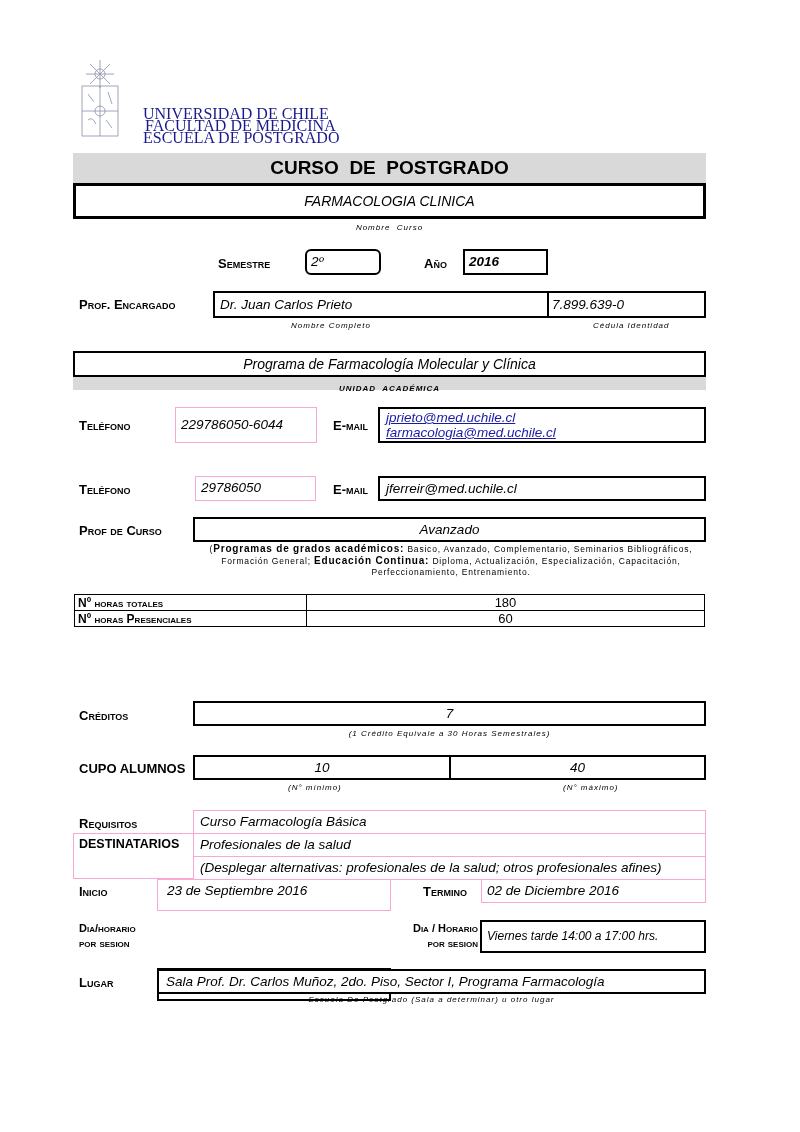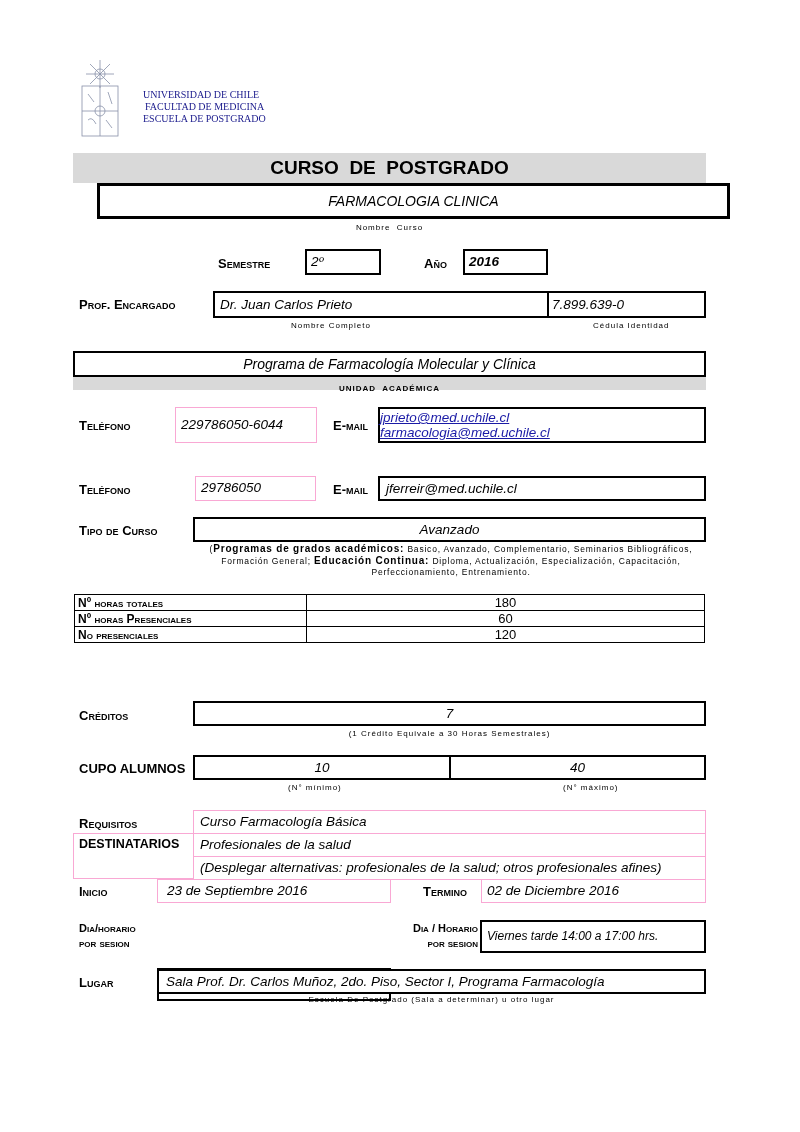--- a/index.html
+++ b/index.html
@@ -4,21 +4,21 @@
 <style>
   html, body { margin: 0; padding: 0; background: #ffffff; }
   body { width: 800px; height: 1132px; position: relative; overflow: hidden;
          font-family: "Liberation Sans", sans-serif; color: #000; }
   .abs { position: absolute; box-sizing: border-box; }
   .box { border: 2px solid #000; background: #fff; }
   .box1 { border: 4px solid #f9a8d4; background: #fff; }
   .ital { font-style: italic; }
   .lbl { font-weight: bold; font-size: 12px; white-space: nowrap; }
   .sc { font-variant: small-caps; }
-  .tiny { font-size: 8px; letter-spacing: 1px; color: #000; white-space: nowrap; }
+  .tiny { font-size: 8px; letter-spacing: 1px; color: #000; white-space: nowrap; font-style: italic; }
   .val { font-size: 13.5px; font-style: italic; white-space: nowrap; overflow: hidden; }
   .center { text-align: center; }
   .serif { font-family: "Liberation Serif", serif; }
   a.mail { color: #1a1aa6; text-decoration: underline; }
   table.hrs { border-collapse: collapse; }
   table.hrs td { border: 1px solid #000; padding: 0 3px; height: 15px; font-size: 12px; }
   table.hrs td.l { font-weight: bold; width: 225px; }
   table.hrs td.r { text-align: center; font-size: 13px; }
 </style>
 </head>
@@ -33,36 +33,36 @@
       <line x1="12" y1="4" x2="32" y2="24"></line>
         <line x1="32" y1="4" x2="12" y2="24"></line>
       <rect x="4" y="26" width="36" height="50"></rect>
       <line x1="4" y1="51" x2="40" y2="51"></line>
         <line x1="22" y1="26" x2="22" y2="76"></line>
       <circle cx="22" cy="51" r="5"></circle>
       <path d="M10 34 l6 8 M30 32 l4 12 M10 60 q4 -4 8 4 M28 60 l6 8"></path>
     </g>
   </svg>
 </div>
-<div class="abs serif" style="left:143px;top:89px;font-size:10px;line-height:12px;color:#1a1a8c;">
+<div class="abs serif" style="left:143px;top:108px;font-size:16px;line-height:12px;color:#1a1a8c;">
   <div>UNIVERSIDAD DE CHILE</div>
   <div style="padding-left:2px;">FACULTAD DE MEDICINA</div>
   <div>ESCUELA DE POSTGRADO</div>
 </div>
 
 <div class="abs center" style="left:73px;top:153px;width:633px;height:30px;background:#d9d9d9;">
   <span style="font-size:19px;font-weight:bold;line-height:30px;white-space:pre;">CURSO  DE  POSTGRADO</span>
 </div>
-<div class="abs box center" style="left:73px;top:183px;width:633px;height:36px;border-width:3px;margin-left:24px;">
+<div class="abs box center" style="left:73px;top:183px;width:633px;height:36px;border-width:3px;">
   <span class="ital" style="font-size:14px;line-height:30px;">FARMACOLOGIA CLINICA</span>
 </div>
 <div class="abs tiny center" style="left:73px;top:223px;width:633px;white-space:pre;">Nombre  Curso</div>
 
 <div class="abs lbl sc" style="left:218px;top:256px;font-size:13px;">Semestre</div>
-<div class="abs box" style="left:305px;top:249px;width:76px;height:26px;">
+<div class="abs box" style="left:305px;top:249px;width:76px;height:26px;border-radius:6px;">
   <span class="val" style="padding-left:4px;line-height:22px;">2º</span>
 </div>
 <div class="abs lbl sc" style="left:424px;top:256px;font-size:13px;">Año</div>
 <div class="abs box" style="left:463px;top:249px;width:85px;height:26px;font-weight:bold;">
   <span class="val" style="padding-left:4px;line-height:22px;">2016</span>
 </div>
 
 <div class="abs lbl sc" style="left:79px;top:297px;font-size:13px;">Prof. Encargado</div>
 <div class="abs box" style="left:213px;top:291px;width:336px;height:27px;">
   <span class="val" style="padding-left:5px;line-height:23px;">Dr. Juan Carlos Prieto</span>
@@ -79,56 +79,52 @@
 <div class="abs center" style="left:73px;top:377px;width:633px;height:13px;background:#d9d9d9;">
   <span class="tiny" style="font-weight:bold;line-height:13px;white-space:pre;">UNIDAD  ACADÉMICA</span>
 </div>
 
 <div class="abs lbl sc" style="left:79px;top:418px;font-size:13px;">Teléfono</div>
 <div class="abs box1" style="left:175px;top:407px;width:142px;height:36px;border-width:1.5px;">
   <span class="val" style="padding-left:5px;line-height:33px;">229786050-6044</span>
 </div>
 <div class="abs lbl sc" style="left:333px;top:418px;font-size:13px;">E-mail</div>
 <div class="abs box" style="left:378px;top:407px;width:328px;height:36px;">
-  <div style="font-size:13.5px;font-style:italic;line-height:15px;padding-top:1px;">
+  <div style="padding-left:6px;font-size:13.5px;font-style:italic;line-height:15px;padding-top:1px;">
     <a class="mail">jprieto@med.uchile.cl</a><br>
     <a class="mail">farmacologia@med.uchile.cl</a>
   </div>
 </div>
 
 <div class="abs lbl sc" style="left:79px;top:482px;font-size:13px;">Teléfono</div>
 <div class="abs box1" style="left:195px;top:476px;width:121px;height:25px;border-width:1.5px;">
   <span class="val" style="padding-left:5px;line-height:22px;">29786050</span>
 </div>
 <div class="abs lbl sc" style="left:333px;top:482px;font-size:13px;">E-mail</div>
 <div class="abs box" style="left:378px;top:476px;width:328px;height:25px;">
   <span class="val" style="padding-left:6px;line-height:21px;">jferreir@med.uchile.cl</span>
 </div>
 
-<div class="abs lbl sc" style="left:79px;top:523px;font-size:13px;">Tipo de Curso</div>
+<div class="abs lbl sc" style="left:79px;top:523px;font-size:13px;">Prof de Curso</div>
 <div class="abs box center" style="left:193px;top:517px;width:513px;height:25px;">
   <span class="val" style="line-height:21px;">Avanzado</span>
 </div>
 <div class="abs center" style="left:196px;top:543px;width:510px;font-size:8.5px;letter-spacing:0.8px;line-height:11px;">
   <span>(</span><b style="font-size:10px;">Programas de grados académicos:</b><span> Basico, Avanzado, Complementario, Seminarios Bibliográficos, Formación General; </span><b style="font-size:10px;">Educación Continua:</b><span> Diploma, Actualización, Especialización, Capacitación, Perfeccionamiento, Entrenamiento.</span>
 </div>
 
 <table class="abs hrs" style="left:74px;top:594px;width:631px;">
   <tbody>
       <tr>
     <td class="l sc">Nº horas totales</td>
     <td class="r">180</td>
   </tr>
   <tr>
     <td class="l sc">Nº horas Presenciales</td>
     <td class="r">60</td>
-  </tr>
-  <tr>
-    <td class="l sc">No presenciales</td>
-    <td class="r">120</td>
   </tr>
 </tbody>
   </table>
 
 <div class="abs lbl sc" style="left:79px;top:708px;font-size:13px;">Créditos</div>
 <div class="abs box center" style="left:193px;top:701px;width:513px;height:25px;">
   <span class="val" style="line-height:21px;">7</span>
 </div>
 <div class="abs tiny center" style="left:193px;top:729px;width:513px;">(1 Crédito Equivale a 30 Horas Semestrales)</div>
 
@@ -150,21 +146,21 @@
   <div class="lbl" style="font-size:12.5px;padding-left:5px;line-height:21px;">DESTINATARIOS</div>
 </div>
 <div class="abs box1" style="left:193px;top:833px;width:513px;height:24px;border-width:1.5px;">
   <span class="val" style="padding-left:6px;line-height:21px;">Profesionales de la salud</span>
 </div>
 <div class="abs box1" style="left:193px;top:856px;width:513px;height:24px;border-width:1.5px;">
   <span class="val" style="padding-left:6px;line-height:21px;">(Desplegar alternativas: profesionales de la salud; otros profesionales afines)</span>
 </div>
 
 <div class="abs lbl sc" style="left:79px;top:884px;font-size:13px;">Inicio</div>
-<div class="abs box1" style="left:157px;top:879px;width:234px;height:24px;border-width:1.5px;">
+<div class="abs box1" style="left:157px;top:879px;width:234px;height:32px;border-width:1.5px;">
   <span class="val" style="padding-left:9px;line-height:21px;">23 de Septiembre 2016</span>
 </div>
 <div class="abs lbl sc" style="left:423px;top:884px;font-size:13px;">Termino</div>
 <div class="abs box1" style="left:481px;top:879px;width:225px;height:24px;border-width:1.5px;">
   <span class="val" style="padding-left:5px;line-height:21px;margin-top:24px;">02 de Diciembre 2016</span>
 </div>
 
 <div class="abs lbl sc" style="left:79px;top:921px;font-size:11px;line-height:15px;">
   <div>Dia/horario</div>
   <div>por sesion</div>

